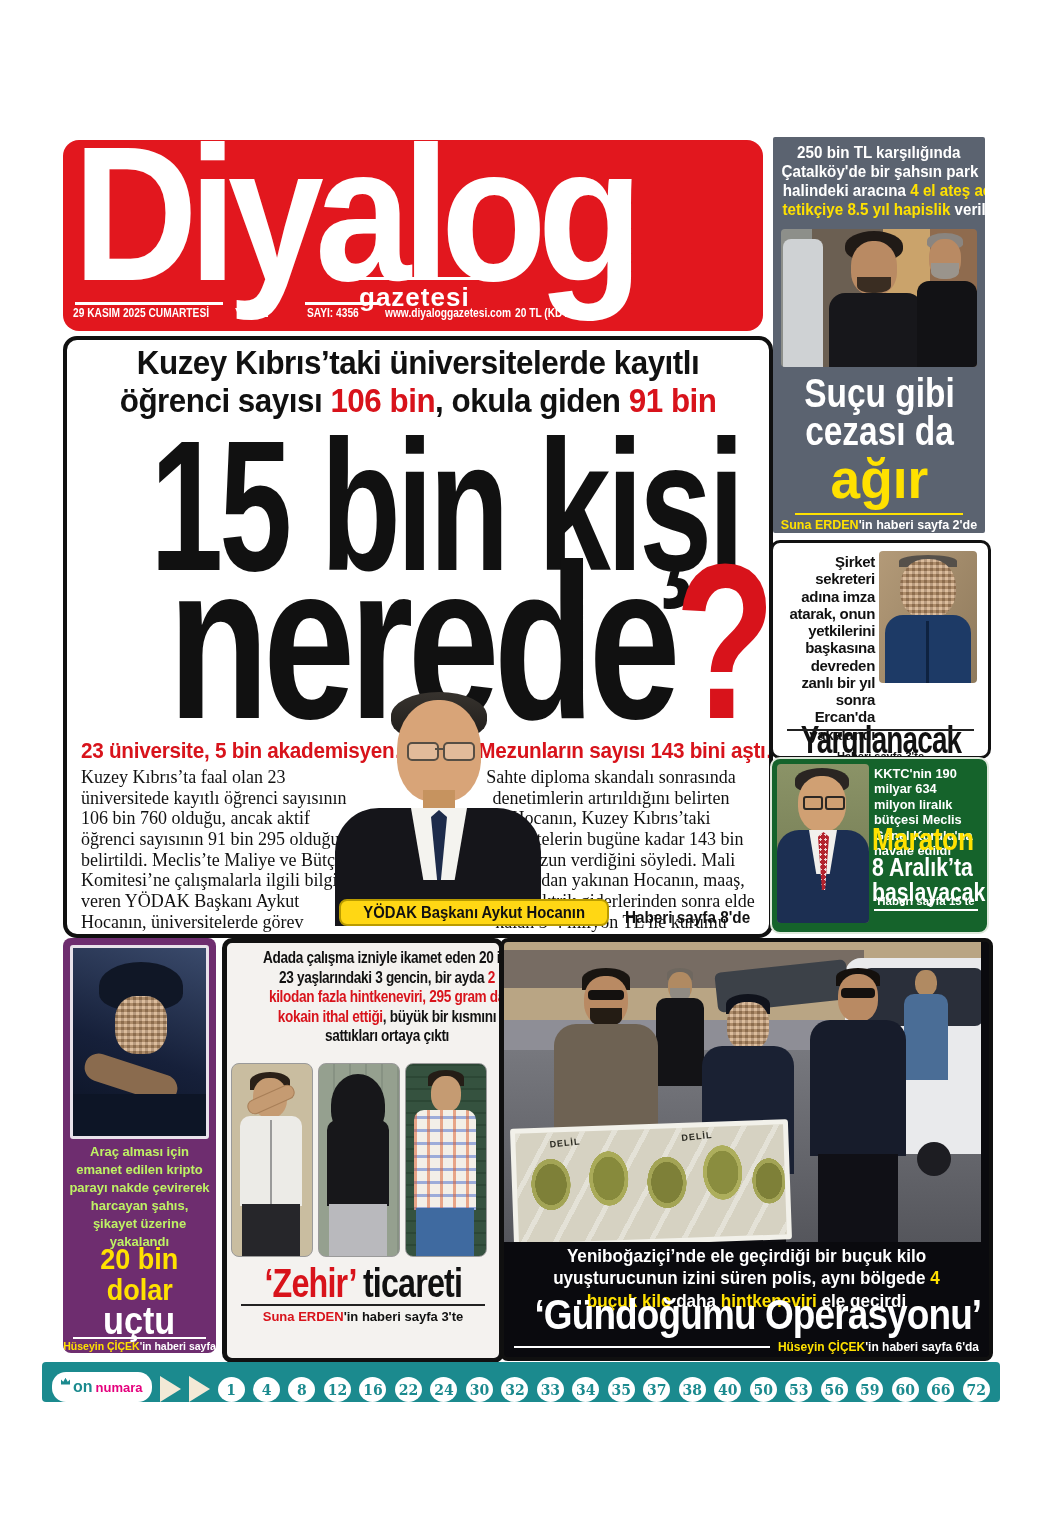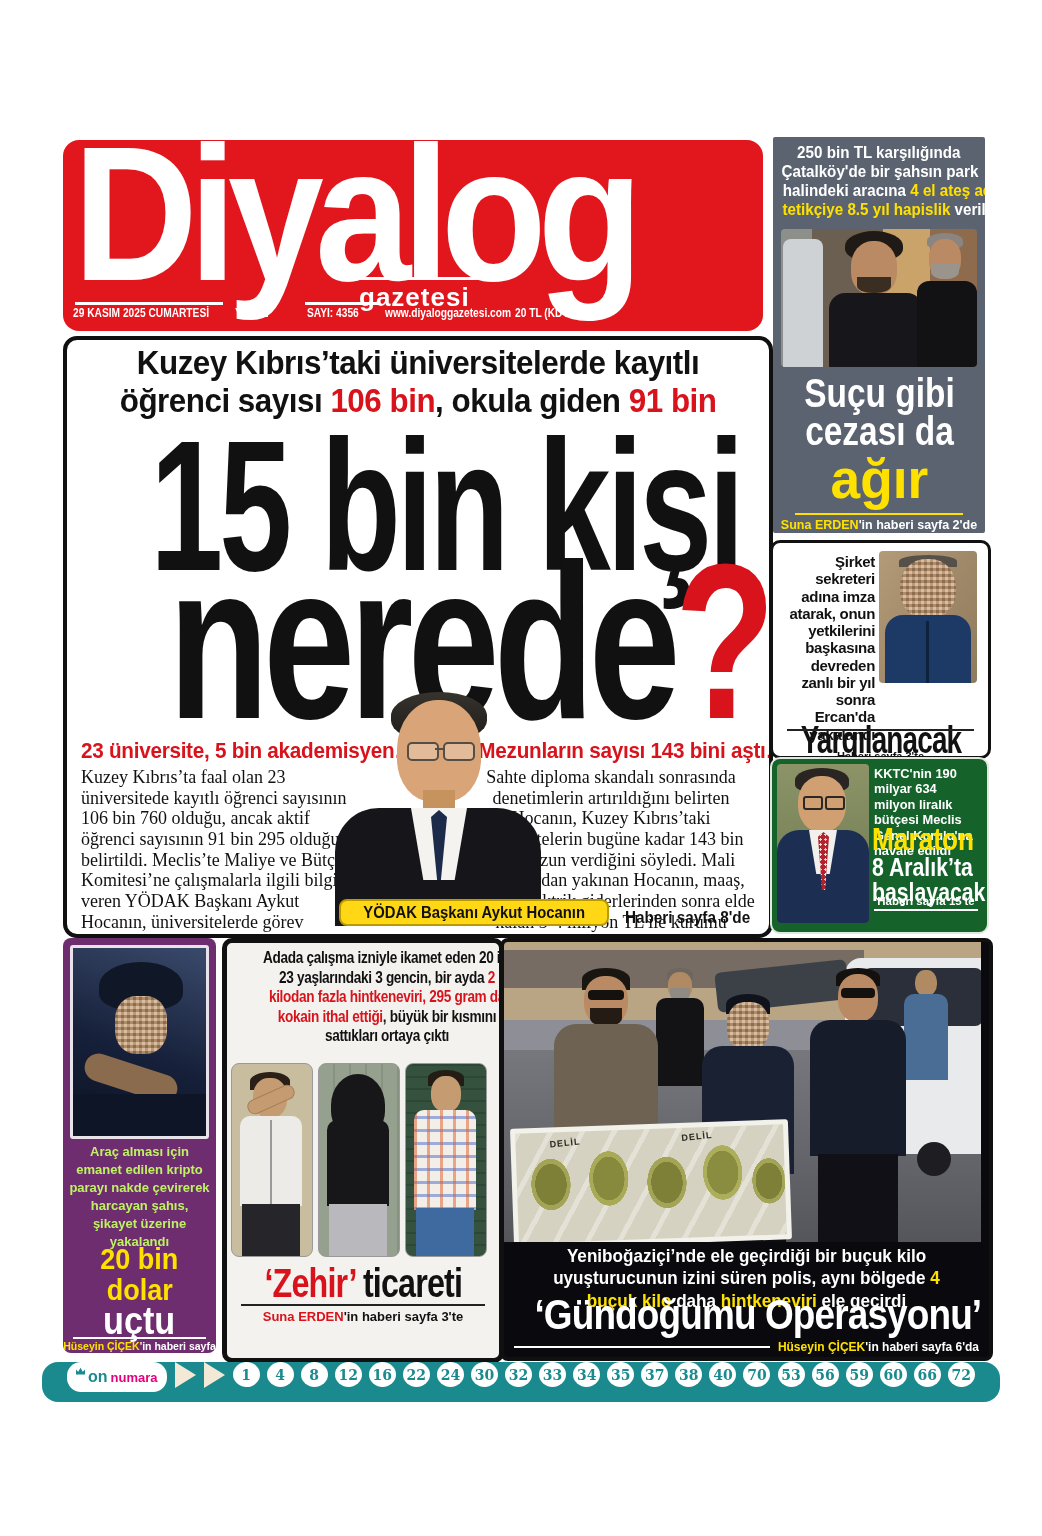--- a/index.html
+++ b/index.html
@@ -49,22 +49,22 @@
   
   .zehir-box{left:222px;top:938px;width:272px;height:415px;background:#f4f2ef;border:5px solid #111;border-radius:10px;overflow:hidden;}
   .zehir-k{font-size:17px;font-weight:800;line-height:1.15;letter-spacing:-.4px;transform:scale(.8,1);white-space:nowrap;}
   .zehir-h{font-size:38px;font-weight:800;letter-spacing:-1px;transform:scale(.85,1.05);white-space:nowrap;}
   .mug{position:absolute;top:0;height:192px;width:80px;border:1px solid #9a9a9a;border-radius:8px;overflow:hidden;}
   
   .op-box{left:500px;top:938px;width:485px;height:415px;background:#0a0a0e;border:4px solid #101010;border-radius:8px;overflow:hidden;}
   .op-cap{font-size:19px;font-weight:800;line-height:1.18;color:#fff;transform:scale(.9,1);}
   .op-h{font-size:42px;font-weight:800;color:#fff;letter-spacing:-1px;transform:scale(.88,1);white-space:nowrap;}
   
-  .strip{left:42px;top:1362px;width:958px;height:40px;background:#1b8a8e;border-radius:16px;
-         display:flex;align-items:flex-start;gap:8px;padding:0 25px;box-sizing:border-box;}
+  .strip{left:42px;top:1362px;width:958px;height:40px;background:#1b8a8e;border-radius:4px;
+         display:flex;align-items:flex-end;gap:8px;padding:0 10px;box-sizing:border-box;}
   .lot-logo{background:#fff;border-radius:14px;height:30px;padding:0 9px;display:flex;align-items:center;gap:3px;}
   .lot-on{color:#1b8a8e;font-weight:800;font-size:16px;}
   .lot-num{color:#e5007d;font-weight:700;font-size:13px;}
   .crown{width:9px;height:7px;background:#1b8a8e;margin-bottom:12px;
          clip-path:polygon(0 100%,0 30%,25% 60%,50% 5%,75% 60%,100% 30%,100% 100%);}
   .tri{width:0;height:0;border-top:13px solid transparent;border-bottom:13px solid transparent;border-left:21px solid #f3e9d6;}
   .balls{flex:1;display:flex;justify-content:space-between;align-items:center;}
   .lotto-ball{width:27px;height:25px;border-radius:50%;background:#fff;color:#1b8a8e;
               display:flex;align-items:center;justify-content:center;
               font-family:"DejaVu Serif",serif;font-weight:700;font-size:14px;}
@@ -339,21 +339,21 @@
         <span class="lotto-ball">22</span>
         <span class="lotto-ball">24</span>
         <span class="lotto-ball">30</span>
         <span class="lotto-ball">32</span>
         <span class="lotto-ball">33</span>
         <span class="lotto-ball">34</span>
         <span class="lotto-ball">35</span>
         <span class="lotto-ball">37</span>
         <span class="lotto-ball">38</span>
         <span class="lotto-ball">40</span>
-        <span class="lotto-ball">70</span>
+        <span class="lotto-ball">50</span>
         <span class="lotto-ball">53</span>
         <span class="lotto-ball">56</span>
         <span class="lotto-ball">59</span>
         <span class="lotto-ball">60</span>
         <span class="lotto-ball">66</span>
         <span class="lotto-ball">72</span>
       </div>
   </div>
 
 </div>

